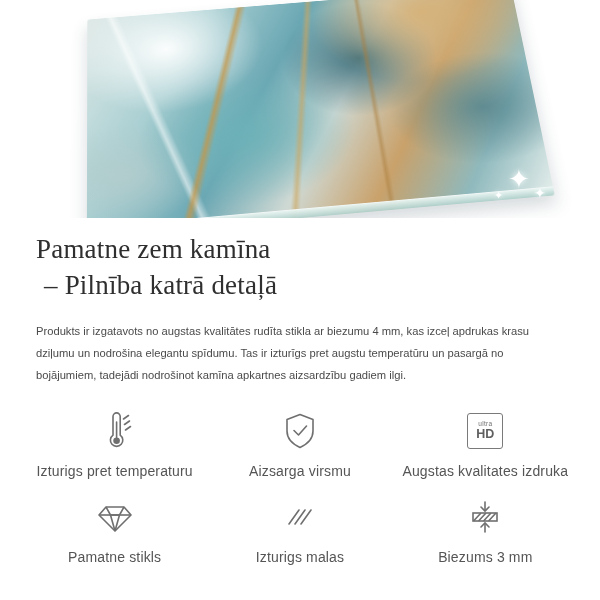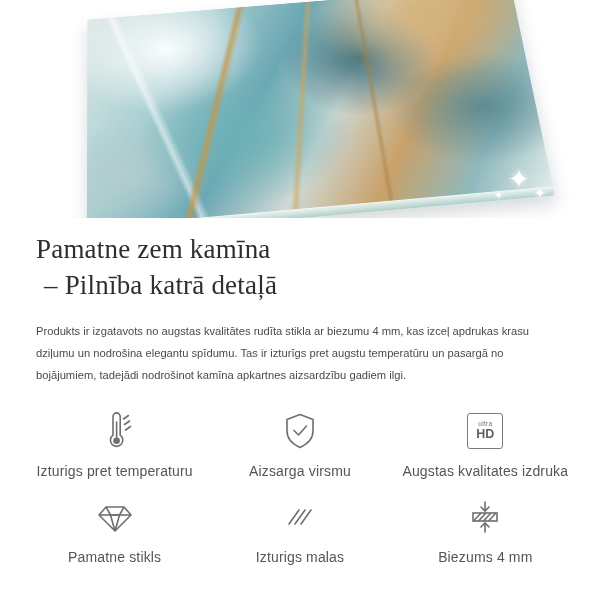--- a/index.html
+++ b/index.html
@@ -245,17 +245,17 @@
           <polyline points="16,9 20,13 24,9" fill="none"></polyline>
           <rect x="8" y="15" width="24" height="8"></rect>
           <line x1="9" y1="22.5" x2="15.5" y2="15.5"></line>
           <line x1="14" y1="22.5" x2="20.5" y2="15.5"></line>
           <line x1="19" y1="22.5" x2="25.5" y2="15.5"></line>
           <line x1="24" y1="22.5" x2="30.5" y2="15.5"></line>
           <line x1="20" y1="26" x2="20" y2="34"></line>
           <polyline points="16,29 20,25 24,29" fill="none"></polyline>
         </svg>
       </div>
-      <div class="feature-label">Biezums 4 mm</div>
+      <div class="feature-label">Biezums 3 mm</div>
     </div>
 
   </div>
 </div>
 
 </body></html>

